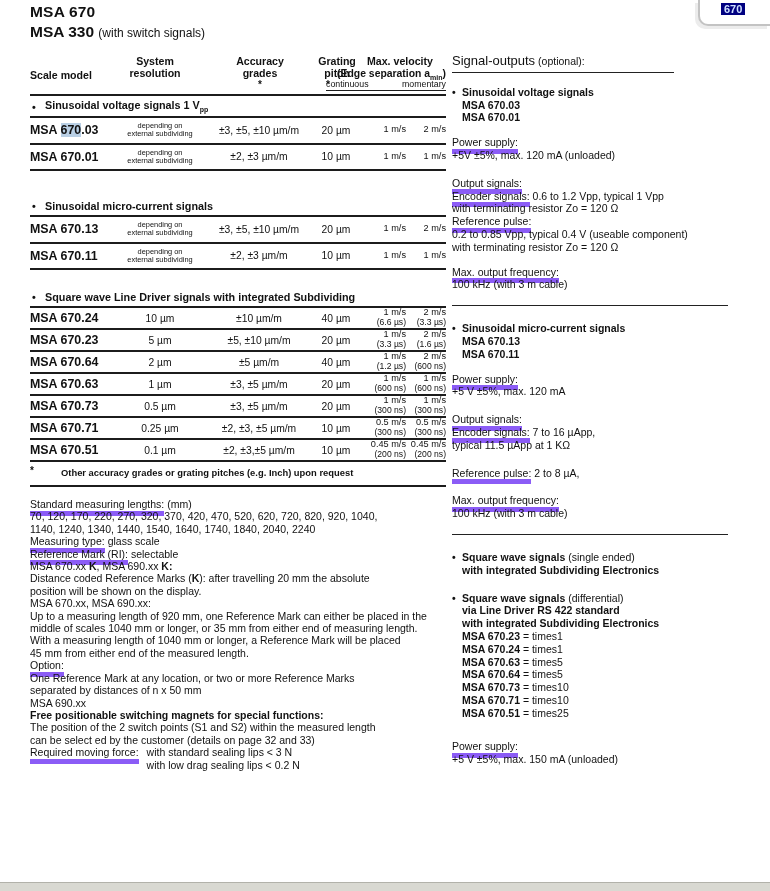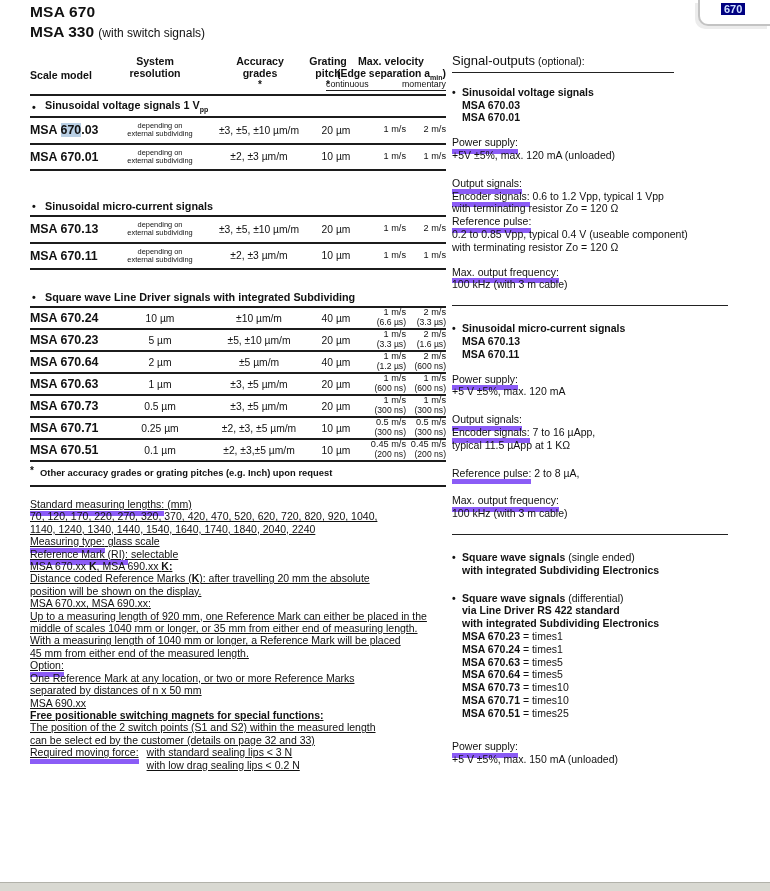--- a/index.html
+++ b/index.html
@@ -30,22 +30,22 @@
     background:var(--selection-bg);color:var(--selection-fg);
     font-size:11px;font-weight:bold;
   }
   
   .tbl{position:absolute;left:30px;top:50px;width:416px;font-size:10.3px;}
   .thead{position:relative;height:46px;border-bottom:2.5px solid var(--line);}
   .h-scale{position:absolute;left:0;bottom:13px;font-weight:bold;font-size:10.6px;}
   .h-col{position:absolute;text-align:center;font-weight:bold;font-size:10.6px;line-height:11.5px;}
   .h-sys{left:72px;width:106px;top:6px;}
   .h-acc{left:178px;width:104px;top:6px;}
-  .h-grat{left:266px;width:64px;top:6px;}
-  .h-vel{left:314px;width:94px;top:6px;}
+  .h-grat{left:275px;width:64px;top:6px;}
+  .h-vel{left:323px;width:94px;top:6px;}
   .h-edge{position:absolute;right:0;top:17.5px;font-weight:bold;font-size:10.4px;white-space:nowrap;}
   .h-edge sub{font-size:7px;}
   .h-star{position:absolute;top:29px;font-weight:bold;font-size:10px;text-align:center;}
   .st-acc{left:178px;width:104px;}
   .st-grat{left:266px;width:64px;}
   .contmom{
     position:absolute;right:0;bottom:3px;width:120px;display:flex;justify-content:space-between;
     font-size:8.8px;border-bottom:1.8px solid var(--line);padding-bottom:1px;
   }
   .sec-title{
@@ -61,23 +61,23 @@
   }
   .r-tall{height:26.5px;} .r-short{height:22px;}
   .c{text-align:center;font-size:10.3px;}
   .c.model{text-align:left;font-weight:bold;font-size:12.4px;white-space:nowrap;}
   .hl{background:var(--find-highlight);}
   .small-res span{display:block;font-size:7.4px;line-height:7.9px;}
   .vel span{display:block;font-size:9.2px;line-height:9.6px;text-align:right;}
   .vel .t{font-size:8.6px;}
   .footnote{display:flex;align-items:flex-start;border-bottom:2px solid var(--line);padding:5px 0 7px;}
   .footnote .star{font-weight:bold;font-size:10px;width:10px;position:relative;top:-2px;}
-  .footnote .txt{font-weight:bold;font-size:9.4px;}
-  
-  .specs{position:absolute;left:30px;top:498px;width:440px;font-size:10.5px;line-height:12.4px;text-decoration:underline;}
+  .footnote .txt{font-weight:bold;font-size:9.4px;margin-left:21px;}
+  
+  .specs{position:absolute;left:30px;top:498px;width:440px;font-size:10.5px;line-height:12.4px;}
   .ln{white-space:nowrap;}
   .ul{border-bottom:5px solid #8b5cf6;padding-bottom:.5px;}
   .specs p{margin:0;}
   .mb1{margin-bottom:13px;} .mb2{margin-bottom:14px;} .mb3{margin-bottom:10px;}
   .mb4{margin-bottom:9px;} .mb5{margin-bottom:12px;}
   .force{display:flex;}
   .force .lbl{margin-right:8px;}
   
   .rcol{position:absolute;left:452px;top:55px;width:260px;font-size:10.5px;line-height:12.8px;}
   .so-head{font-size:13px;}

